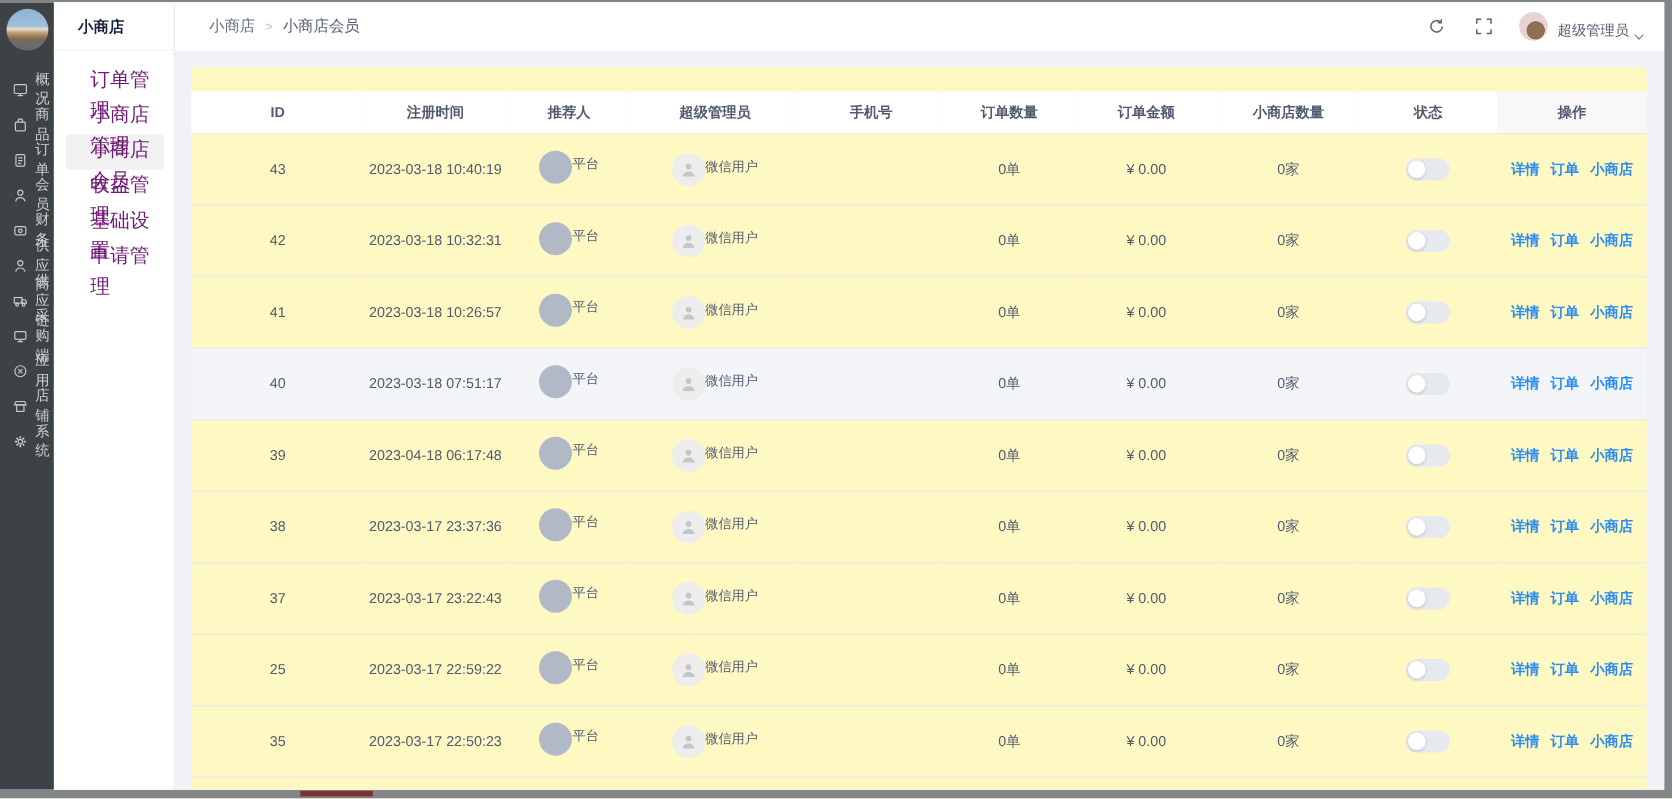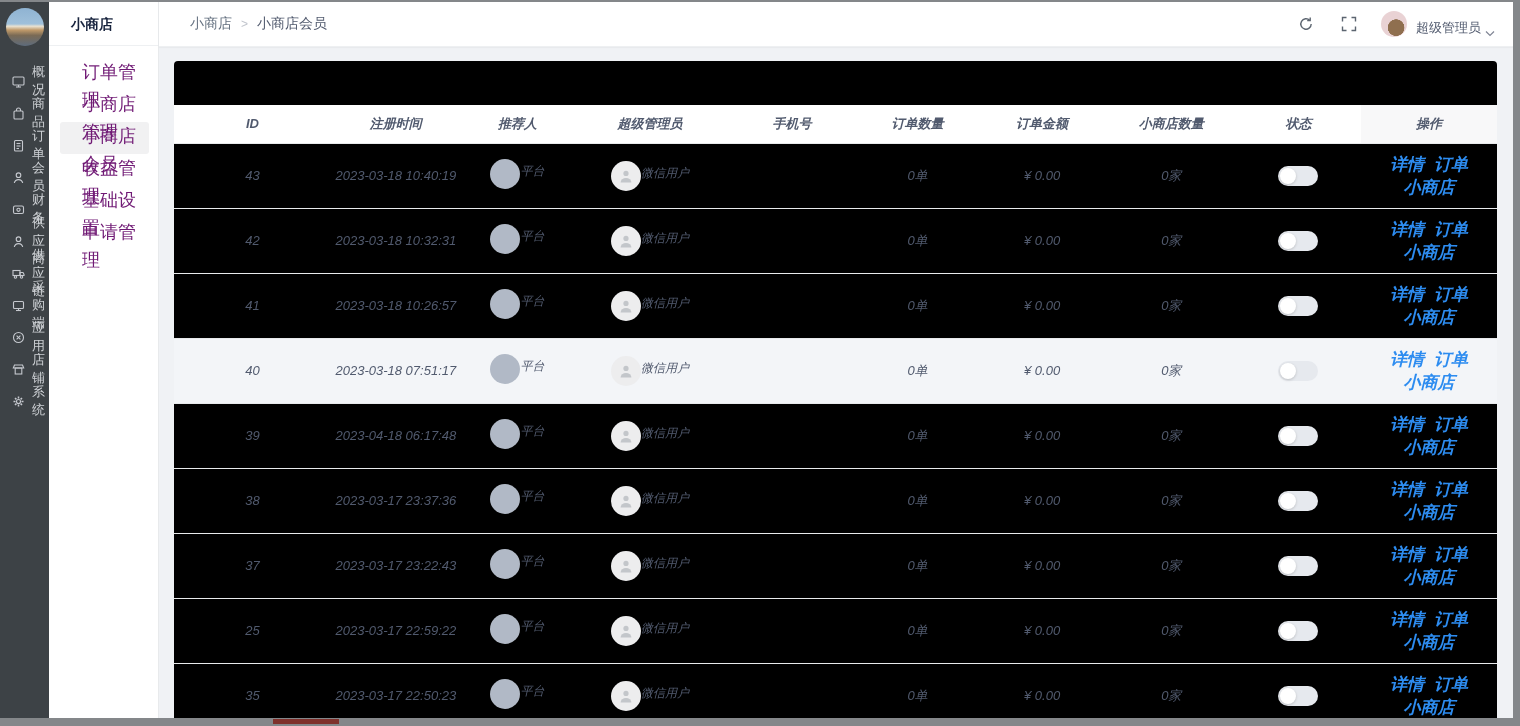--- a/index.html
+++ b/index.html
@@ -37,36 +37,36 @@
   .tool-ic svg { stroke:#5c6570; fill:none; stroke-width:1.4; }
   .user { display:flex; align-items:flex-end; margin-left:24px; cursor:pointer; }
   .user-avatar { width:26px; height:26px; border-radius:50%; flex:none;
                  background:radial-gradient(circle at 58% 64%, #8f6f4f 0 36%, #e9d2d4 38% 74%, #f5e6e8 100%); }
   .user-name { font-size:13px; color:#515a6e; margin-left:9px; }
   .caret { margin-left:4px; display:flex; }
   .caret svg { stroke:#808695; fill:none; stroke-width:1.2; }
 
   
   .content { flex:1; padding:14px 16px 0 15px; overflow:hidden; }
-  .card { background:#000000; border-radius:4px 4px 0 0; height:100%; padding-top:44px;font-style:italic; }
+  .card { background:#fef9c3; border-radius:4px 4px 0 0; height:100%; padding-top:22px; }
   table { width:100%; border-collapse:collapse; table-layout:fixed; }
   col.c-id{width:155px} col.c-time{width:128px} col.c-ref{width:112px} col.c-mem{width:150px}
   col.c-phone{width:130px} col.c-ocnt{width:118px} col.c-oamt{width:128px} col.c-shops{width:127px}
   col.c-status{width:124px} col.c-ops{width:134px}
   thead th { height:38px; font-size:13px; font-weight:600; color:#515a6e; text-align:center; border-bottom:1px solid #e8eaec; background:#fff; }
   thead th.ops-col { background:#f8f8f9; }
   tbody td { height:65px; font-size:13px; color:#515a6e; text-align:center; border-bottom:1px solid #e8eaec; background:transparent; }
   tbody tr.highlighted td { background:#f3f5f8; }
   .avatar-stack { display:inline-flex; flex-direction:row; align-items:flex-start; }
   .circle-plain { width:30px; height:30px; border-radius:50%; background:#b1b9c6; }
   .circle-member { width:30px; height:30px; border-radius:50%; background:#ededee; display:flex; align-items:center; justify-content:center; overflow:hidden; }
   .avatar-label { font-size:12px; color:#515a6e; margin-top:5px; line-height:14px; }
   .switch { display:inline-block; width:40px; height:20px; border-radius:10px; background:#e6e9ee; position:relative; cursor:pointer; vertical-align:middle; }
   .switch::after { content:''; position:absolute; left:2px; top:2px; width:16px; height:16px; border-radius:50%; background:#fff; box-shadow:0 1px 3px rgba(0,0,0,.18); }
-  .ops a { color:#2d8cf0; text-decoration:none; margin:0 5px; font-weight:600; font-size:17px; cursor:pointer; white-space:nowrap; }
+  .ops a { color:#2d8cf0; text-decoration:none; margin:0 5px; font-weight:600; font-size:13px; cursor:pointer; white-space:nowrap; }
 
   
   .edge-red { position:absolute; left:273px; top:719px; width:66px; height:5px; background:#7e221b; opacity:.85; }
 </style>
 </head>
 <body>
 
 <div class="frame">
 <div class="app">
 

